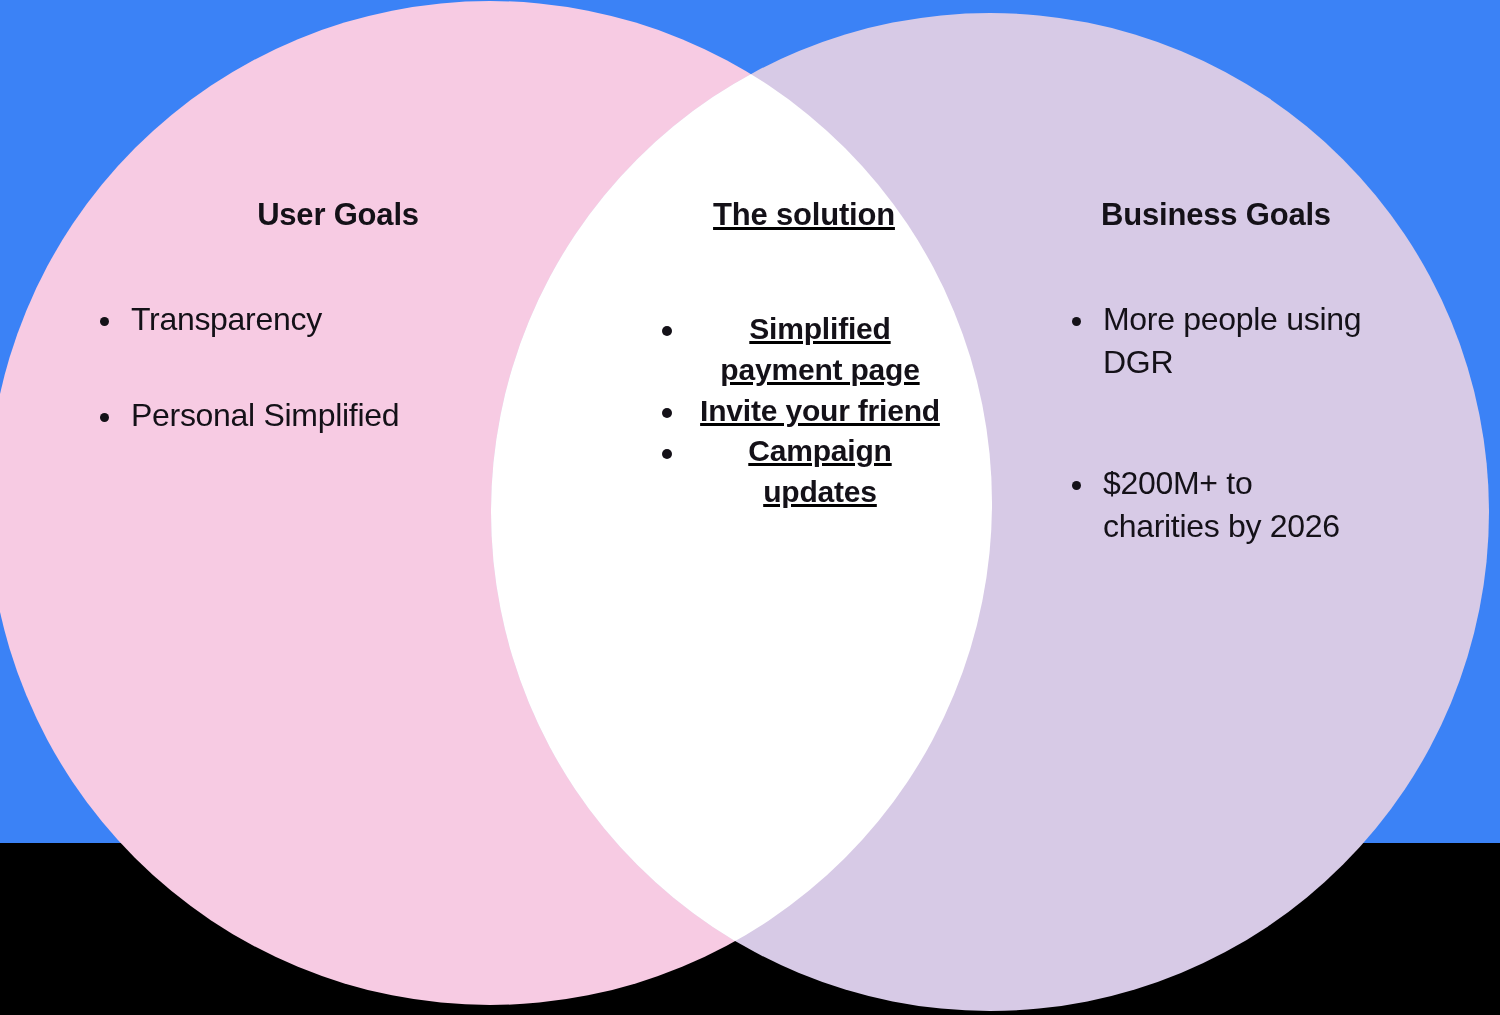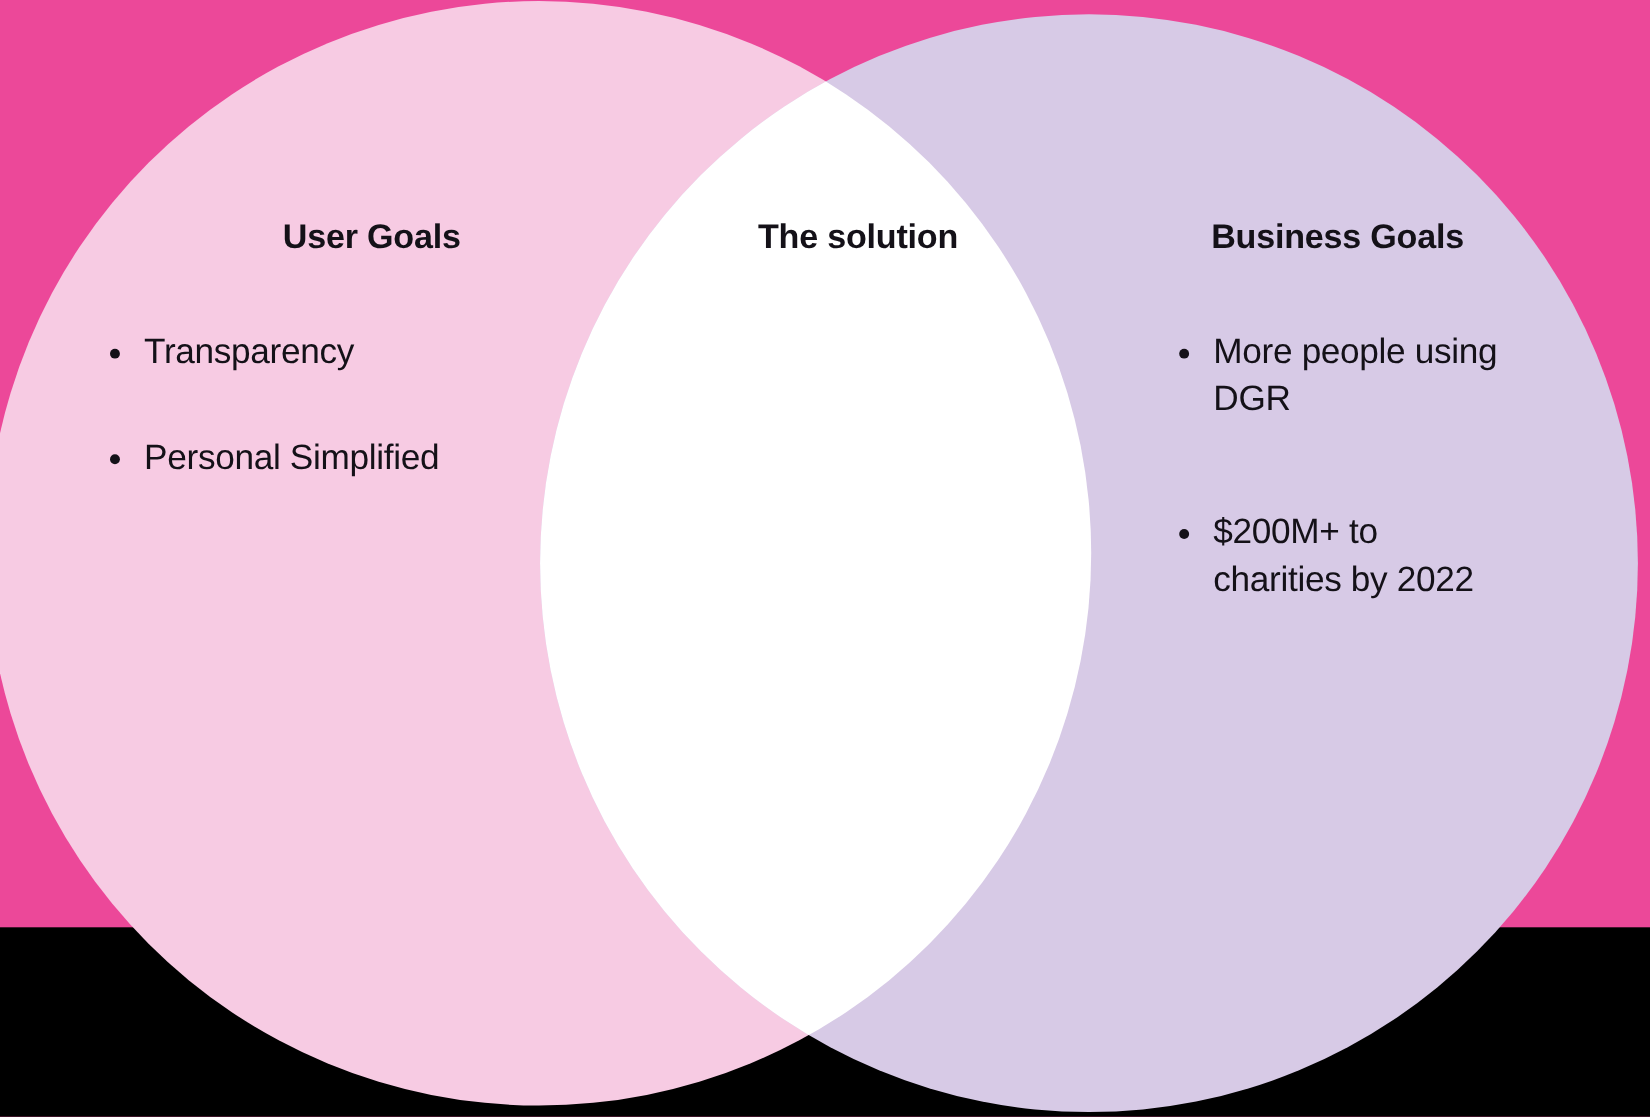--- a/index.html
+++ b/index.html
@@ -13,21 +13,21 @@
     height: 1015px;
     overflow: hidden;
     font-family: "Liberation Sans", sans-serif;
     -webkit-font-smoothing: antialiased;
   }
 
   #venn-stage {
     position: relative;
     width: 1500px;
     height: 843px;
-    background: #ec4899;
+    background: #3b82f6;
   }
 
   
   #shapes-layer {
     position: absolute;
     inset: 0;
     width: 1500px;
     height: 1015px;
   }
 
@@ -86,24 +86,25 @@
   #col-user-goals .bullet-item {
     padding-left: 33px;
     margin-bottom: 53px;
     max-width: 300px;
     margin-top: 29px;
   }
   #col-user-goals .bullet-item:last-child { margin-bottom: 0; }
 
   
   #col-solution {
-    left: 608px;
+    left: 632px;
     top: 198px;
     width: 344px;
     text-align: center;
+    text-decoration: underline;
   }
   #col-solution .col-heading {
     text-align: center;
   }
   #col-solution .bullet-list {
     margin-top: 77px;
     padding-left: 0;
   }
   #col-solution .bullet-item {
     font-weight: 700;
@@ -177,24 +178,29 @@
     <div class="column" id="col-user-goals">
       <div class="col-heading">User Goals</div>
       <ul class="bullet-list">
         <li class="bullet-item">Transparency</li>
         <li class="bullet-item">Personal Simplified</li>
       </ul>
     </div>
 
     <div class="column" id="col-solution">
       <div class="col-heading">The solution</div>
+      <ul class="bullet-list">
+        <li class="bullet-item">Simplified payment page</li>
+        <li class="bullet-item">Invite your friend</li>
+        <li class="bullet-item">Campaign updates</li>
+      </ul>
     </div>
 
     <div class="column" id="col-business-goals">
       <div class="col-heading">Business Goals</div>
       <ul class="bullet-list">
         <li class="bullet-item">More people using DGR</li>
-        <li class="bullet-item">$200M+ to charities by 2022</li>
+        <li class="bullet-item">$200M+ to charities by 2026</li>
       </ul>
     </div>
 
   </div>
 </div>
 
 </body></html>

